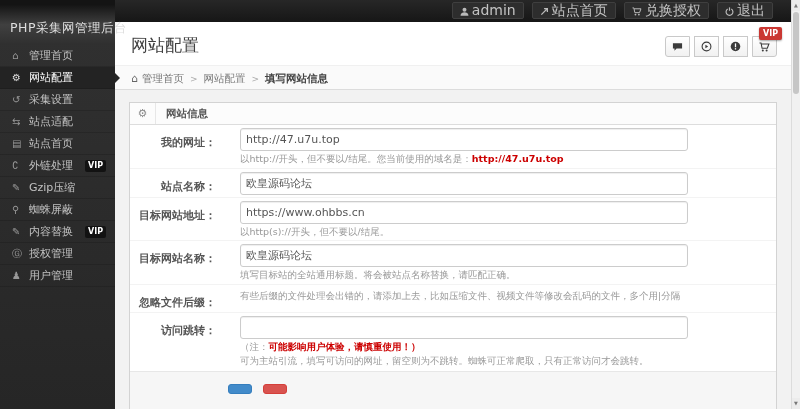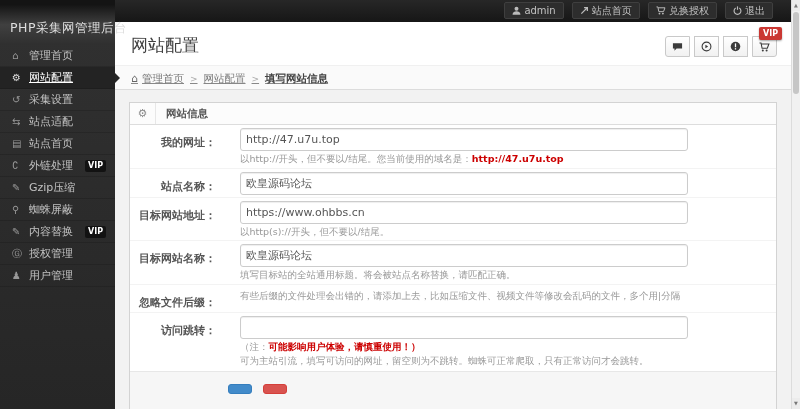--- a/index.html
+++ b/index.html
@@ -9,44 +9,44 @@
   
   #scrollbar { position:absolute; right:0; top:0; width:9px; height:409px; background:#f1f1f1; border-left:1px solid #dcdcdc; z-index:60; }
   .sb-arrow { position:absolute; left:0; width:8px; height:11px; font-size:5px; line-height:11px; text-align:center; color:#777; background:#ececec; }
   .sb-arrow.up { top:0; }
   .sb-arrow.down { bottom:0; }
   .sb-thumb { position:absolute; left:1px; top:12px; width:6px; height:82px; background:#c6c6c6; border-radius:3px; }
 
   
   #topbar { position:absolute; left:0; top:0; width:791px; height:22px; background:linear-gradient(#272727,#161616); z-index:40; }
   .tb-right { position:absolute; right:18px; top:2px; }
-  .tb-btn { display:inline-block; height:17px; line-height:15px; padding:0 7px; margin-left:3px; background:#2d2d2d; border:1px solid #3f3f3f; border-radius:2px; color:#c3c3c3; font-size:10px; vertical-align:top; cursor:pointer; }
+  .tb-btn { display:inline-block; height:17px; line-height:15px; padding:0 7px; margin-left:3px; background:#2d2d2d; border:1px solid #3f3f3f; border-radius:2px; color:#c3c3c3; font-size:14px; vertical-align:top; cursor:pointer; }
   .tb-btn svg { vertical-align:-1px; margin-right:3px; }
 
   
   #sidebar { position:absolute; left:0; top:0; width:115px; height:409px; background:linear-gradient(#313131,#262626); z-index:50; }
   .brand { height:45px; padding:0 0 8px 10px; display:flex; align-items:flex-end; background:linear-gradient(#141414 10%,#404040 55%,#2f2f2f 100%); color:#dedede; font-size:12.5px; letter-spacing:.5px; white-space:nowrap; }
   .menu .item { position:relative; height:22px; line-height:21px; padding-left:12px; font-size:11px; color:#c2c2c2; border-bottom:1px solid rgba(0,0,0,.14); cursor:pointer; white-space:nowrap; }
   .menu .item .ico { display:inline-block; width:17px; color:#989898; font-size:10px; }
-  .menu .item.active { background:#232323; color:#fff;text-decoration:underline; }
+  .menu .item.active { background:#232323; color:#fff; }
   .menu .item.active .ico { color:#ddd; }
   .menu .item .sel-arrow { position:absolute; right:-5px; top:50%; margin-top:-5px; width:0; height:0; border-top:5px solid transparent; border-bottom:5px solid transparent; border-left:5px solid #262626; }
   .menu .vip-badge { position:absolute; right:9px; top:5px; background:#121212; color:#fff; font-size:8px; font-weight:bold; line-height:1; padding:2px 3px; border-radius:2px; }
 
   
   #main { position:absolute; left:115px; top:22px; width:676px; height:387px; background:#f2f2f2; border-top-left-radius:6px; overflow:hidden; z-index:10; }
   .page-header { position:relative; background:#fff; border-top-left-radius:6px; padding:12px 16px 8px; }
   .page-title { font-size:17px; font-weight:normal; color:#404040; }
   .hdr-tools { position:absolute; right:14px; top:14px; }
   .tool-btn { display:inline-block; width:25px; height:21px; line-height:20px; text-align:center; margin-left:-1px; background:linear-gradient(#fff,#f1f1f1); border:1px solid #c9c9c9; color:#444; vertical-align:top; cursor:pointer; }
   .tool-btn:first-child { border-radius:3px 0 0 3px; }
   .tool-btn.last { border-radius:0 3px 3px 0; }
   .vip-ribbon { position:absolute; right:-5px; top:-9px; background:#ca3732; color:#fff; font-size:8px; font-weight:bold; padding:2px 4px; border-radius:2px; box-shadow:0 1px 2px rgba(0,0,0,.35); }
 
-  .breadcrumb { height:25px; line-height:24px; background:#fafafa; border-top:1px solid #f0f0f0; border-bottom:1px solid #dcdcdc; padding:0 16px; font-size:10.5px; color:#888;text-decoration:underline; }
+  .breadcrumb { height:25px; line-height:24px; background:#fafafa; border-top:1px solid #f0f0f0; border-bottom:1px solid #dcdcdc; padding:0 16px; font-size:10.5px; color:#888; }
   .breadcrumb .crumb { color:#777; text-decoration:none; cursor:pointer; }
   .breadcrumb .home-ico { color:#666; font-size:11px; margin-right:4px; }
   .breadcrumb .sep { color:#aaa; font-size:9px; margin:0 6px; }
   .breadcrumb .current { color:#444; font-weight:bold; }
 
   .content { padding:12px 14px; }
   .panel { background:#fff; border:1px solid #d3d3d3; }
   .panel-hd { height:22px; display:flex; align-items:center; background:#fcfcfc; border-bottom:1px solid #ddd; font-size:10.5px; }
   .panel-gear { width:26px; text-align:center; color:#8a8a8a; font-size:11px; border-right:1px solid #e7e7e7; line-height:21px; }
   .panel-title { padding-left:10px; font-weight:bold; color:#555; }

